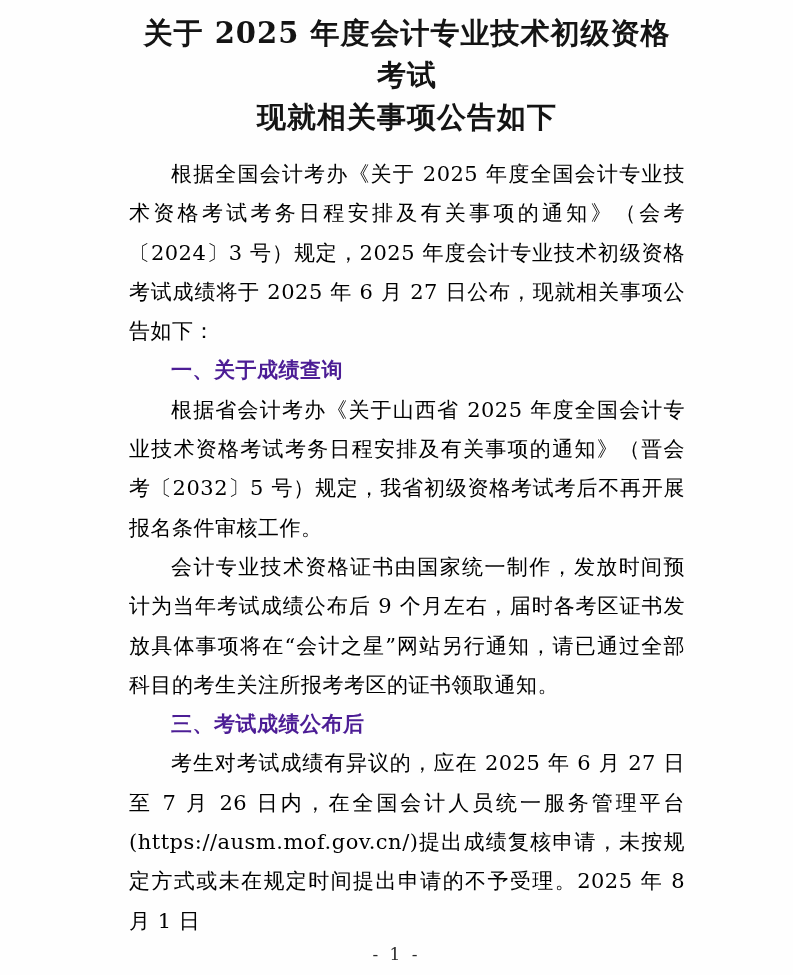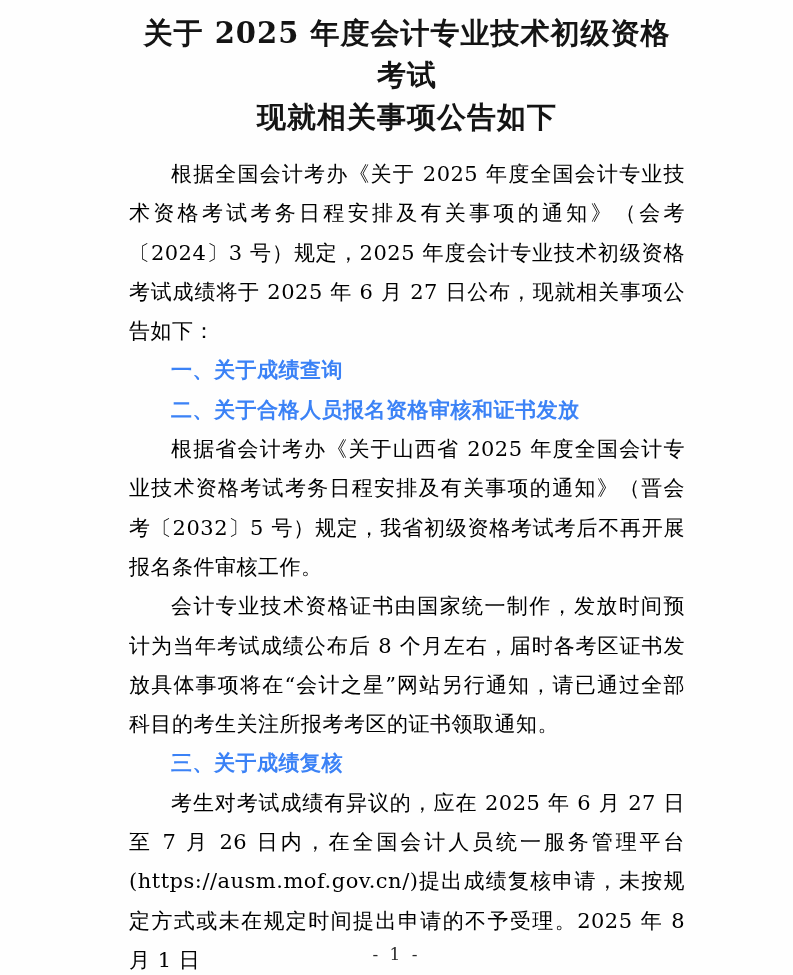--- a/index.html
+++ b/index.html
@@ -46,21 +46,21 @@
     color: #000000;
     letter-spacing: 0.5px;
   }
 
   .doc-body h2 {
     font-family: "DejaVu Sans", "Liberation Sans", sans-serif;
     font-size: 21px;
     font-weight: 700;
     line-height: 39.3px;
     text-indent: 2em;
-    color: #3b82f6;
+    color: #4c1d95;
     letter-spacing: 0.5px;
   }
 
   .page-footer {
     position: absolute;
     left: 0;
     right: 0;
     bottom: 11px;
     text-align: center;
     font-size: 17px;
@@ -79,27 +79,26 @@
       <div>现就相关事项公告如下</div>
     </div>
 
     <div class="doc-body">
 
       <p>根据全国会计考办《关于 2025 年度全国会计专业技术资格考试考务日程安排及有关事项的通知》（会考〔2024〕3 号）规定，2025 年度会计专业技术初级资格考试成绩将于 2025 年 6 月 27 日公布，现就相关事项公告如下：</p>
 
       <h2>一、关于成绩查询</h2>
 
 
-      <h2>二、关于合格人员报名资格审核和证书发放</h2>
 
       <p>根据省会计考办《关于山西省 2025 年度全国会计专业技术资格考试考务日程安排及有关事项的通知》（晋会考〔2032〕5 号）规定，我省初级资格考试考后不再开展报名条件审核工作。</p>
 
-      <p>会计专业技术资格证书由国家统一制作，发放时间预计为当年考试成绩公布后 8 个月左右，届时各考区证书发放具体事项将在“会计之星”网站另行通知，请已通过全部科目的考生关注所报考考区的证书领取通知。</p>
+      <p>会计专业技术资格证书由国家统一制作，发放时间预计为当年考试成绩公布后 9 个月左右，届时各考区证书发放具体事项将在“会计之星”网站另行通知，请已通过全部科目的考生关注所报考考区的证书领取通知。</p>
 
-      <h2>三、关于成绩复核</h2>
+      <h2>三、考试成绩公布后</h2>
 
       <p>考生对考试成绩有异议的，应在 2025 年 6 月 27 日至 7 月 26 日内，在全国会计人员统一服务管理平台(https://ausm.mof.gov.cn/)提出成绩复核申请，未按规定方式或未在规定时间提出申请的不予受理。2025 年 8 月 1 日</p>
 
     </div>
   </div>
 
   <div class="page-footer">- 1 -</div>
 </div>
 
 </body></html>

